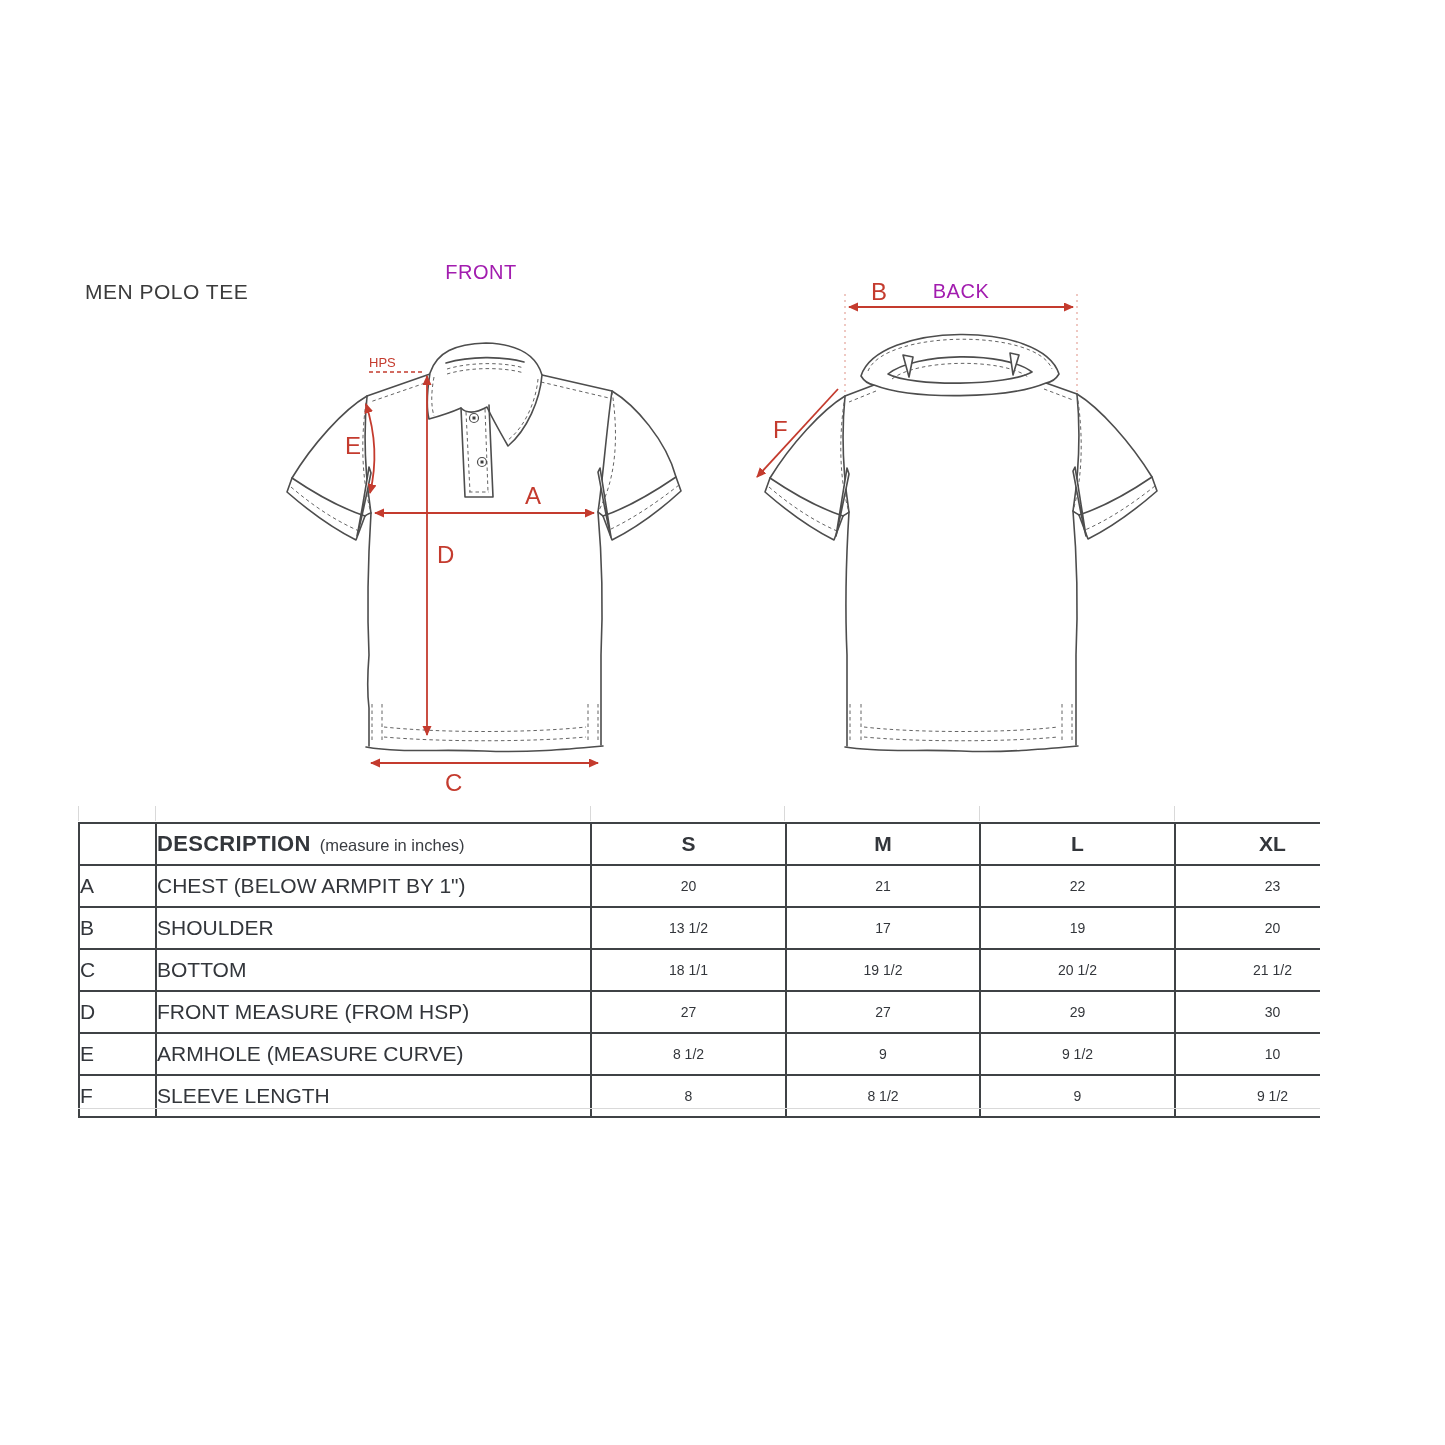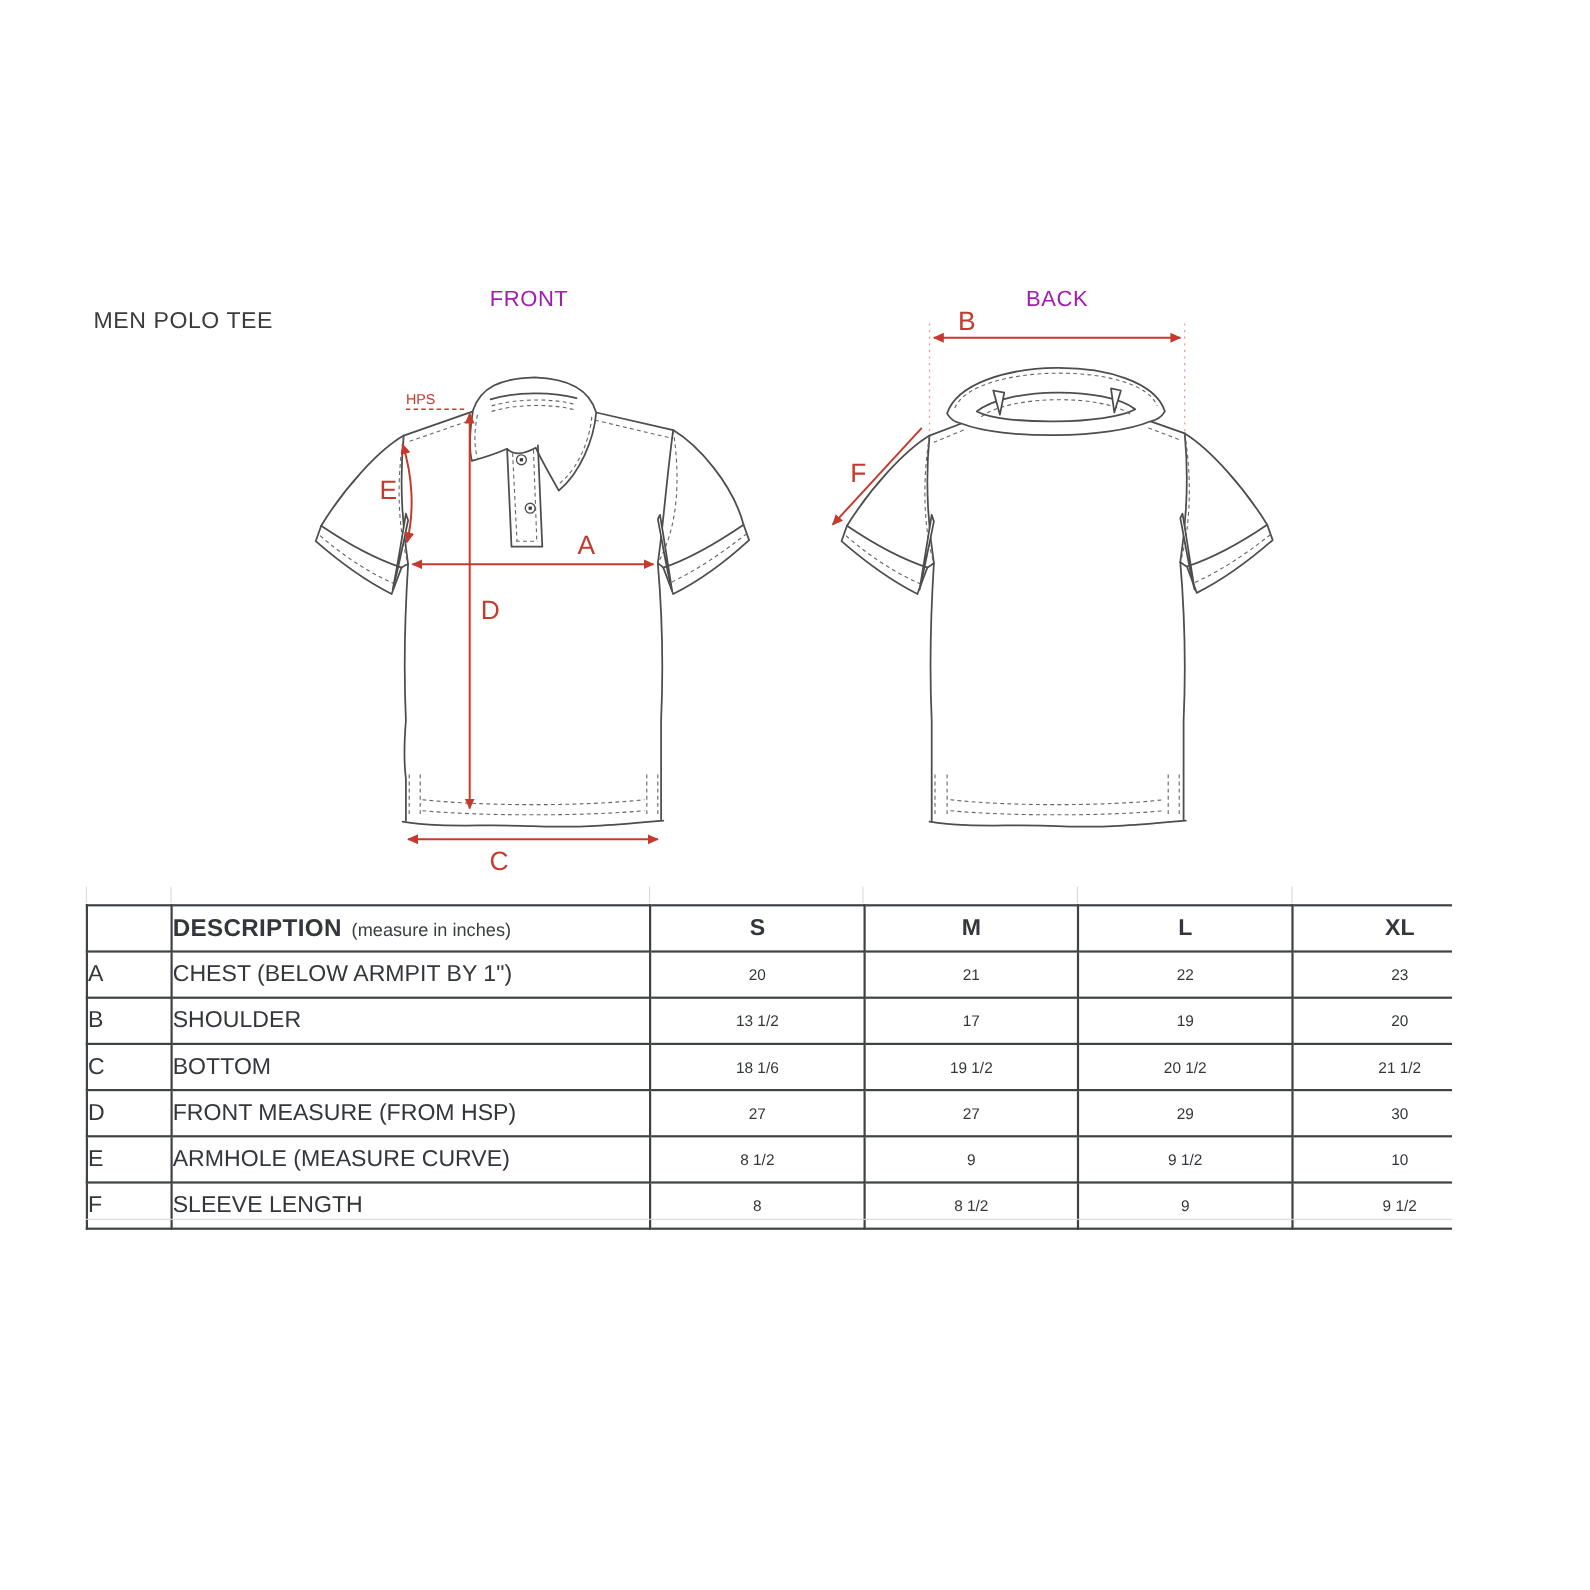--- a/index.html
+++ b/index.html
@@ -9,21 +9,21 @@
   }
   .doc-title {
     position:absolute; left:85px; top:280px; font-size:21px; color:#3b3b3b;
     letter-spacing:0.5px;
   }
   .view-caption {
     position:absolute; top:261px; transform:translateX(-50%);
     font-size:20px; color:#a21caf; letter-spacing:0.5px;
   }
   .front-caption { left:481px; }
-  .back-caption  { left:961px; }
+  .back-caption  { left:961px;margin-top:19px; }
 
   svg.diagram { position:absolute; left:0; top:0; }
 
   .outline  { stroke:#4d4d4d; stroke-width:1.6; fill:none; stroke-linecap:round; stroke-linejoin:round; }
   .outlineF { stroke:#4d4d4d; stroke-width:1.6; fill:#ffffff; stroke-linecap:round; stroke-linejoin:round; }
   .stitch   { stroke:#646464; stroke-width:1; fill:none; stroke-dasharray:3.5 3; }
   .redline  { stroke:#c43b2e; stroke-width:1.8; fill:none; }
   .reddash  { stroke:#c43b2e; stroke-width:1.4; fill:none; stroke-dasharray:4 3; }
   .guide    { stroke:#e5a49a; stroke-width:1.2; fill:none; stroke-dasharray:2 4; }
   .ann-letter { font-family:"Liberation Sans",sans-serif; font-size:24px; fill:#c43b2e; }
@@ -196,21 +196,21 @@
           <td class="col-desc">SHOULDER</td>
           <td class="col-size">13 1/2</td>
           <td class="col-size">17</td>
           <td class="col-size">19</td>
           <td class="col-size">20</td>
         </tr>
 
         <tr>
           <td class="col-letter">C</td>
           <td class="col-desc">BOTTOM</td>
-          <td class="col-size">18 1/6</td>
+          <td class="col-size">18 1/1</td>
           <td class="col-size">19 1/2</td>
           <td class="col-size">20 1/2</td>
           <td class="col-size">21 1/2</td>
         </tr>
 
         <tr>
           <td class="col-letter">D</td>
           <td class="col-desc">FRONT MEASURE (FROM HSP)</td>
           <td class="col-size">27</td>
           <td class="col-size">27</td>

